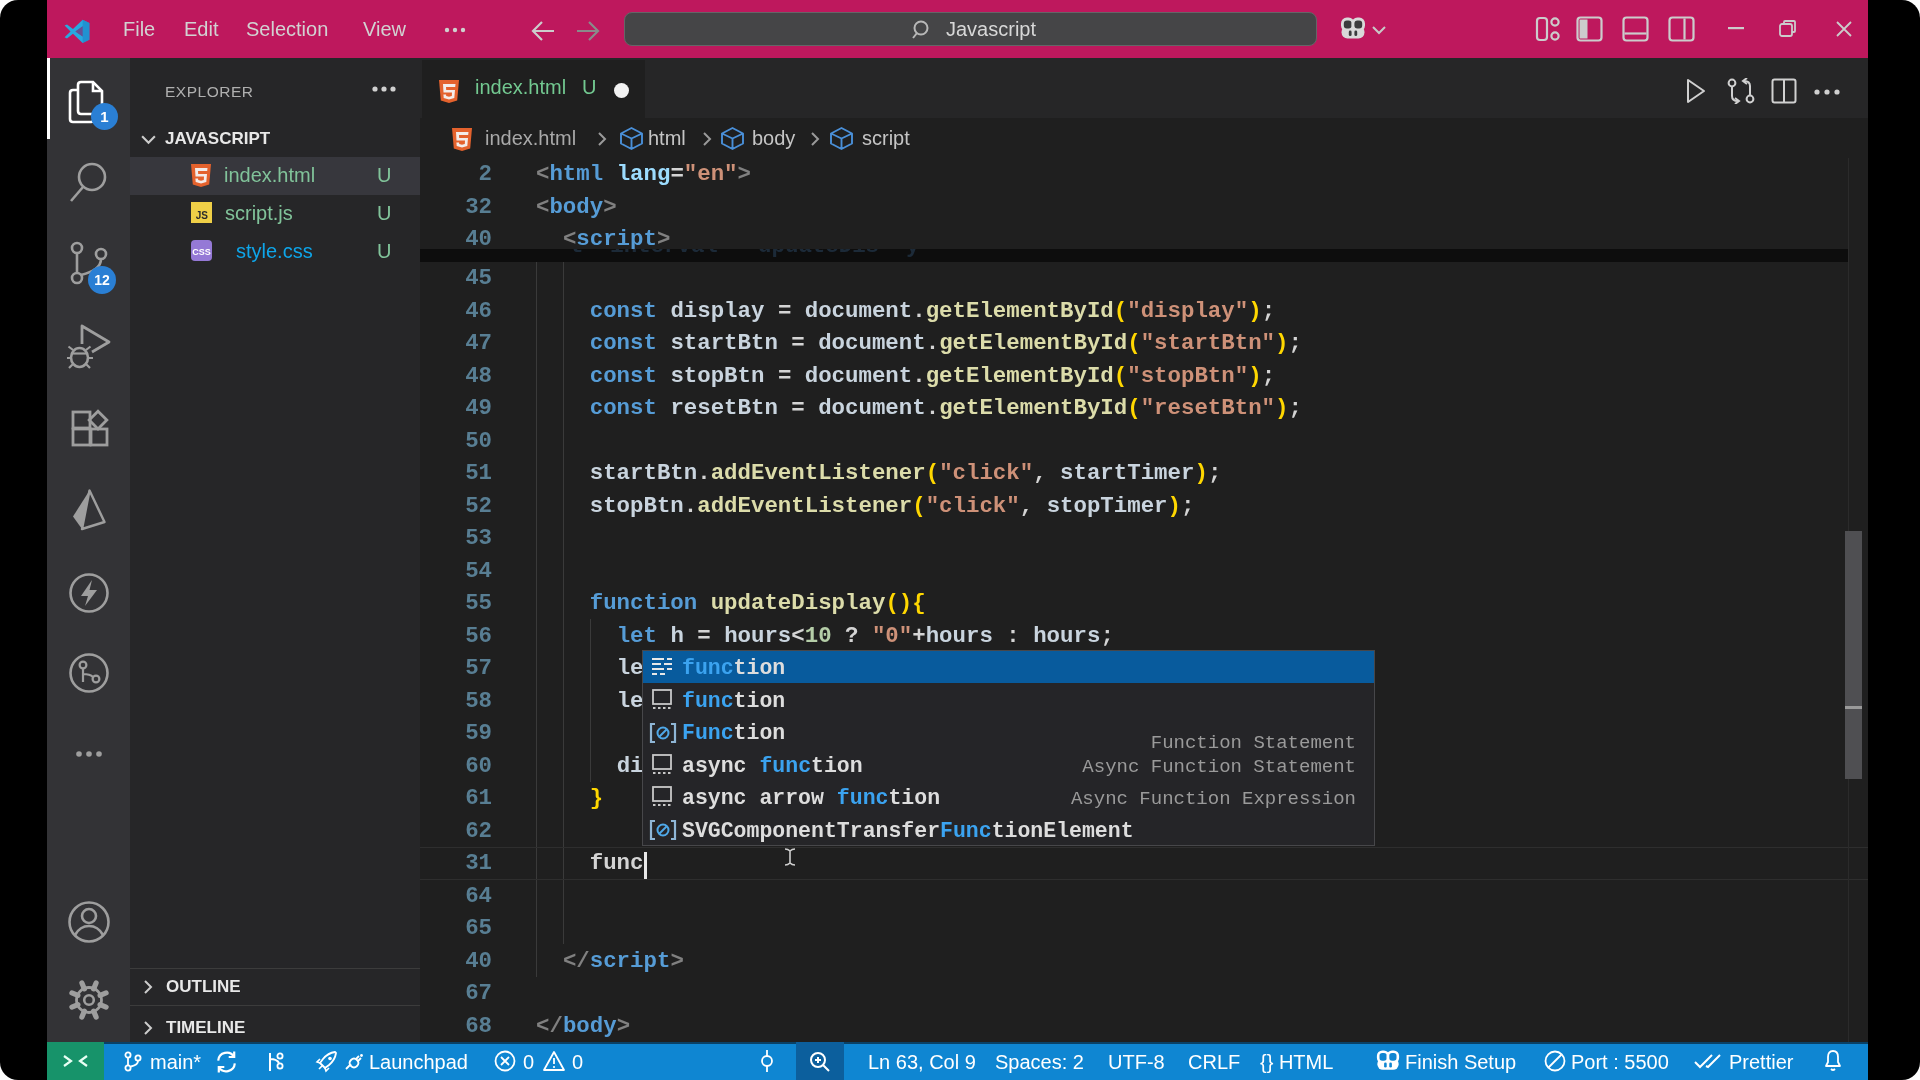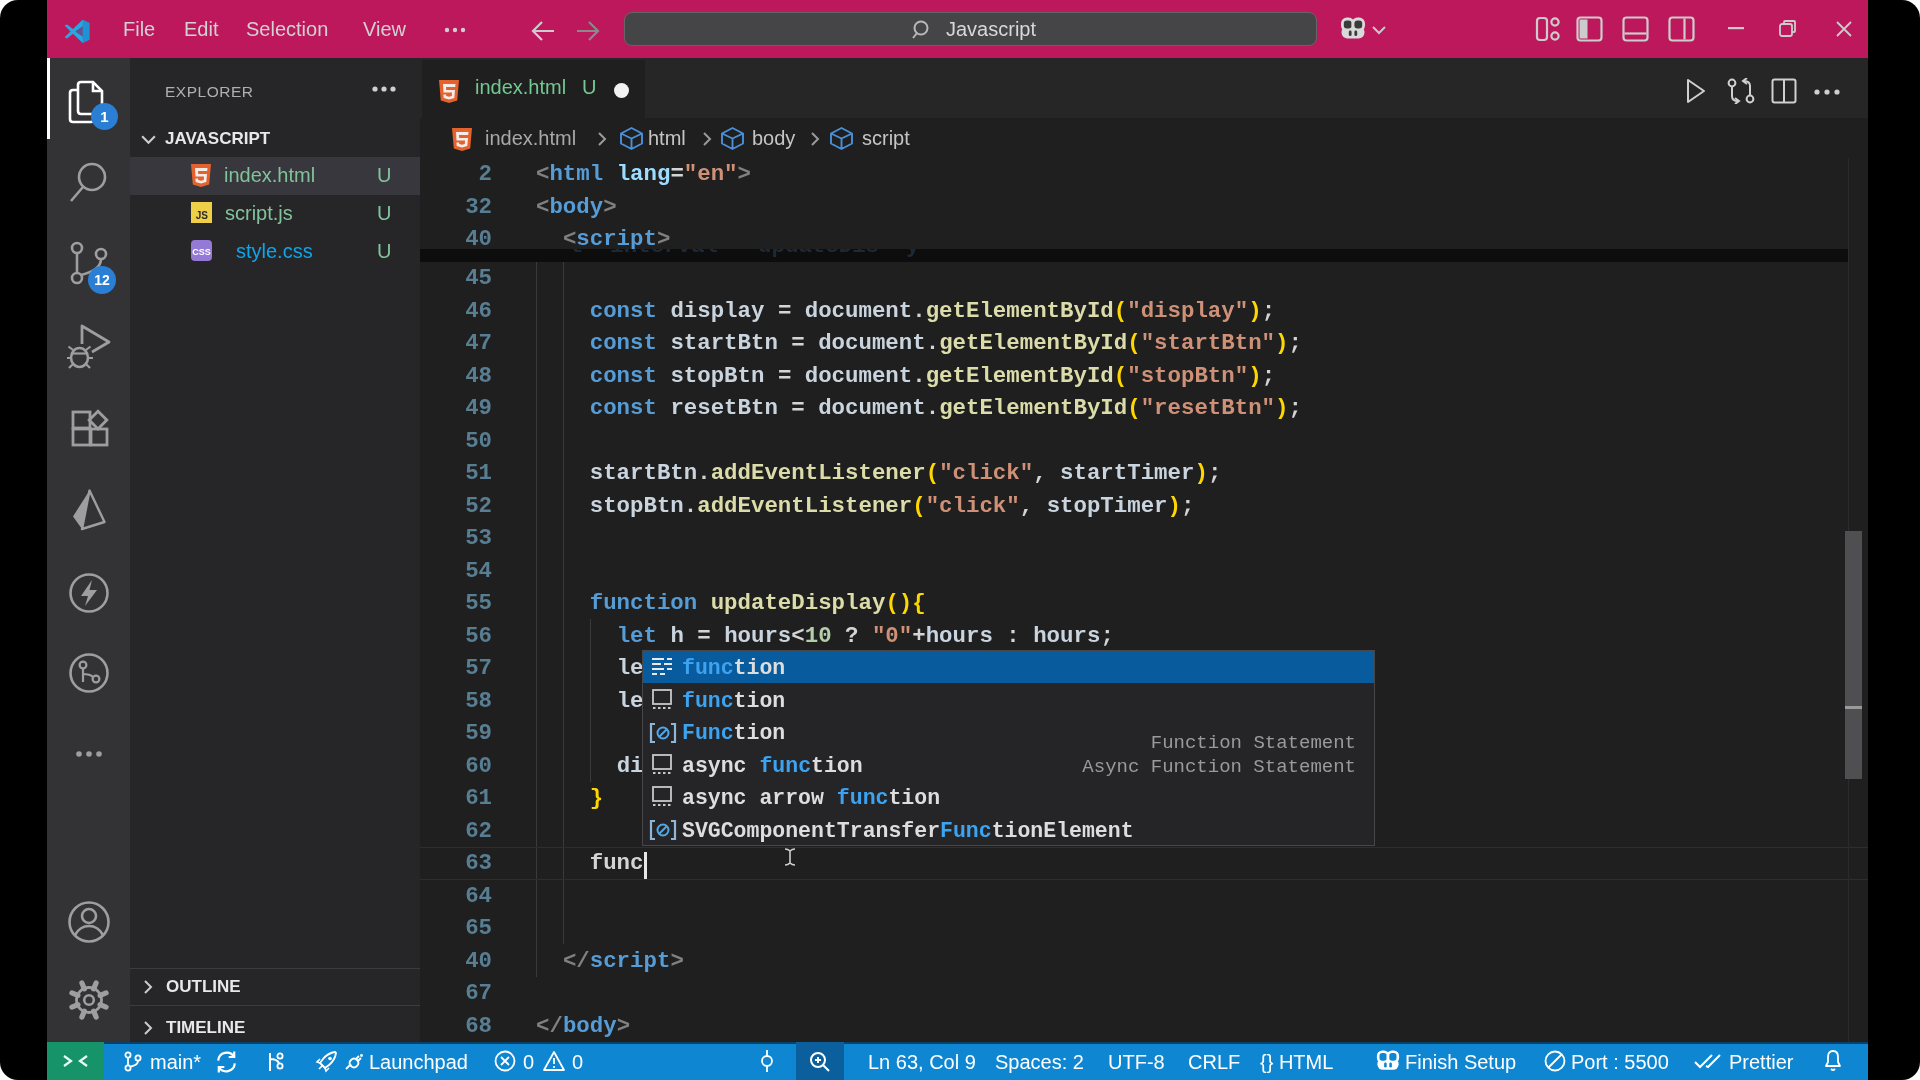--- a/index.html
+++ b/index.html
@@ -318,21 +318,21 @@
     <div class="num" style="top:494px">57</div>
     <div class="cline" style="top:494px">      <span class="vr">le</span></div>
     <div class="num" style="top:526.5px">58</div>
     <div class="cline" style="top:526.5px">      <span class="vr">le</span></div>
     <div class="num" style="top:559px">59</div>
     <div class="num" style="top:591.5px">60</div>
     <div class="cline" style="top:591.5px">      <span class="vr">di</span></div>
     <div class="num" style="top:624px">61</div>
     <div class="cline" style="top:624px">    <span class="gold">}</span></div>
     <div class="num" style="top:656.5px">62</div>
-    <div class="num" style="top:689px">63</div>
+    <div class="num" style="top:689px">31</div>
     <div class="cline" style="top:689px">    <span class="df">func</span></div>
     <div class="num" style="top:721.5px">64</div>
     <div class="num" style="top:754px">65</div>
     <div class="num" style="top:786.5px">40</div>
     <div class="cline" style="top:786.5px">  <span class="pun">&lt;/</span><span class="tag">script</span><span class="pun">&gt;</span></div>
     <div class="num" style="top:819px">67</div>
     <div class="num" style="top:851.5px">68</div>
     <div class="cline" style="top:851.5px"><span class="pun">&lt;/</span><span class="tag">body</span><span class="pun">&gt;</span></div>
 
     <div class="abs" style="left:224px;top:694px;width:2.5px;height:27px;background:#e8e8e8;"></div>
@@ -364,20 +364,21 @@
           <rect x="2" y="2" width="18" height="14" stroke="#c8c8c8" stroke-width="1.8" fill="none"></rect>
           <path d="M2 20 L20 20" stroke="#c8c8c8" stroke-width="1.8" stroke-dasharray="2.5 2.5"></path>
         </svg>
     <div class="abs popmono" style="left:39px;top:99.5px;"><span class="pw">async </span><span class="pb">func</span><span class="pw">tion</span></div>
     <div class="abs popdet" style="right:18px;top:99.5px;">Async Function Statement</div>
     <svg class="abs" style="left:8px;top:134px" width="22" height="24" viewBox="0 0 22 24">
           <rect x="2" y="2" width="18" height="14" stroke="#c8c8c8" stroke-width="1.8" fill="none"></rect>
           <path d="M2 20 L20 20" stroke="#c8c8c8" stroke-width="1.8" stroke-dasharray="2.5 2.5"></path>
         </svg>
     <div class="abs popmono" style="left:39px;top:132px;"><span class="pw">async arrow </span><span class="pb">func</span><span class="pw">tion</span></div>
+    <div class="abs popdet" style="right:18px;top:132px;">Async Function Expression</div>
     <svg class="abs" style="left:6px;top:168px" width="28" height="22" viewBox="0 0 28 22">
           <path d="M6 2 L2 2 L2 20 L6 20 M22 2 L26 2 L26 20 L22 20" stroke="#8fb6d6" stroke-width="2.2" fill="none"></path>
           <circle cx="14" cy="11" r="5.5" stroke="#4fa8e8" stroke-width="2" fill="none"></circle>
           <path d="M10.5 14.5 L17.5 7.5" stroke="#4fa8e8" stroke-width="2"></path>
         </svg>
     <div class="abs popmono" style="left:39px;top:164.5px;"><span class="pw">SVGComponentTransfer</span><span class="pb">Func</span><span class="pw">tionElement</span></div>
   </div>
 
   <div class="abs" style="left:1428px;top:100px;width:1px;height:884px;background:#2b2b2b;"></div>
   <div class="abs" style="left:1425px;top:473px;width:17px;height:248px;background:#4f4f52;"></div>

